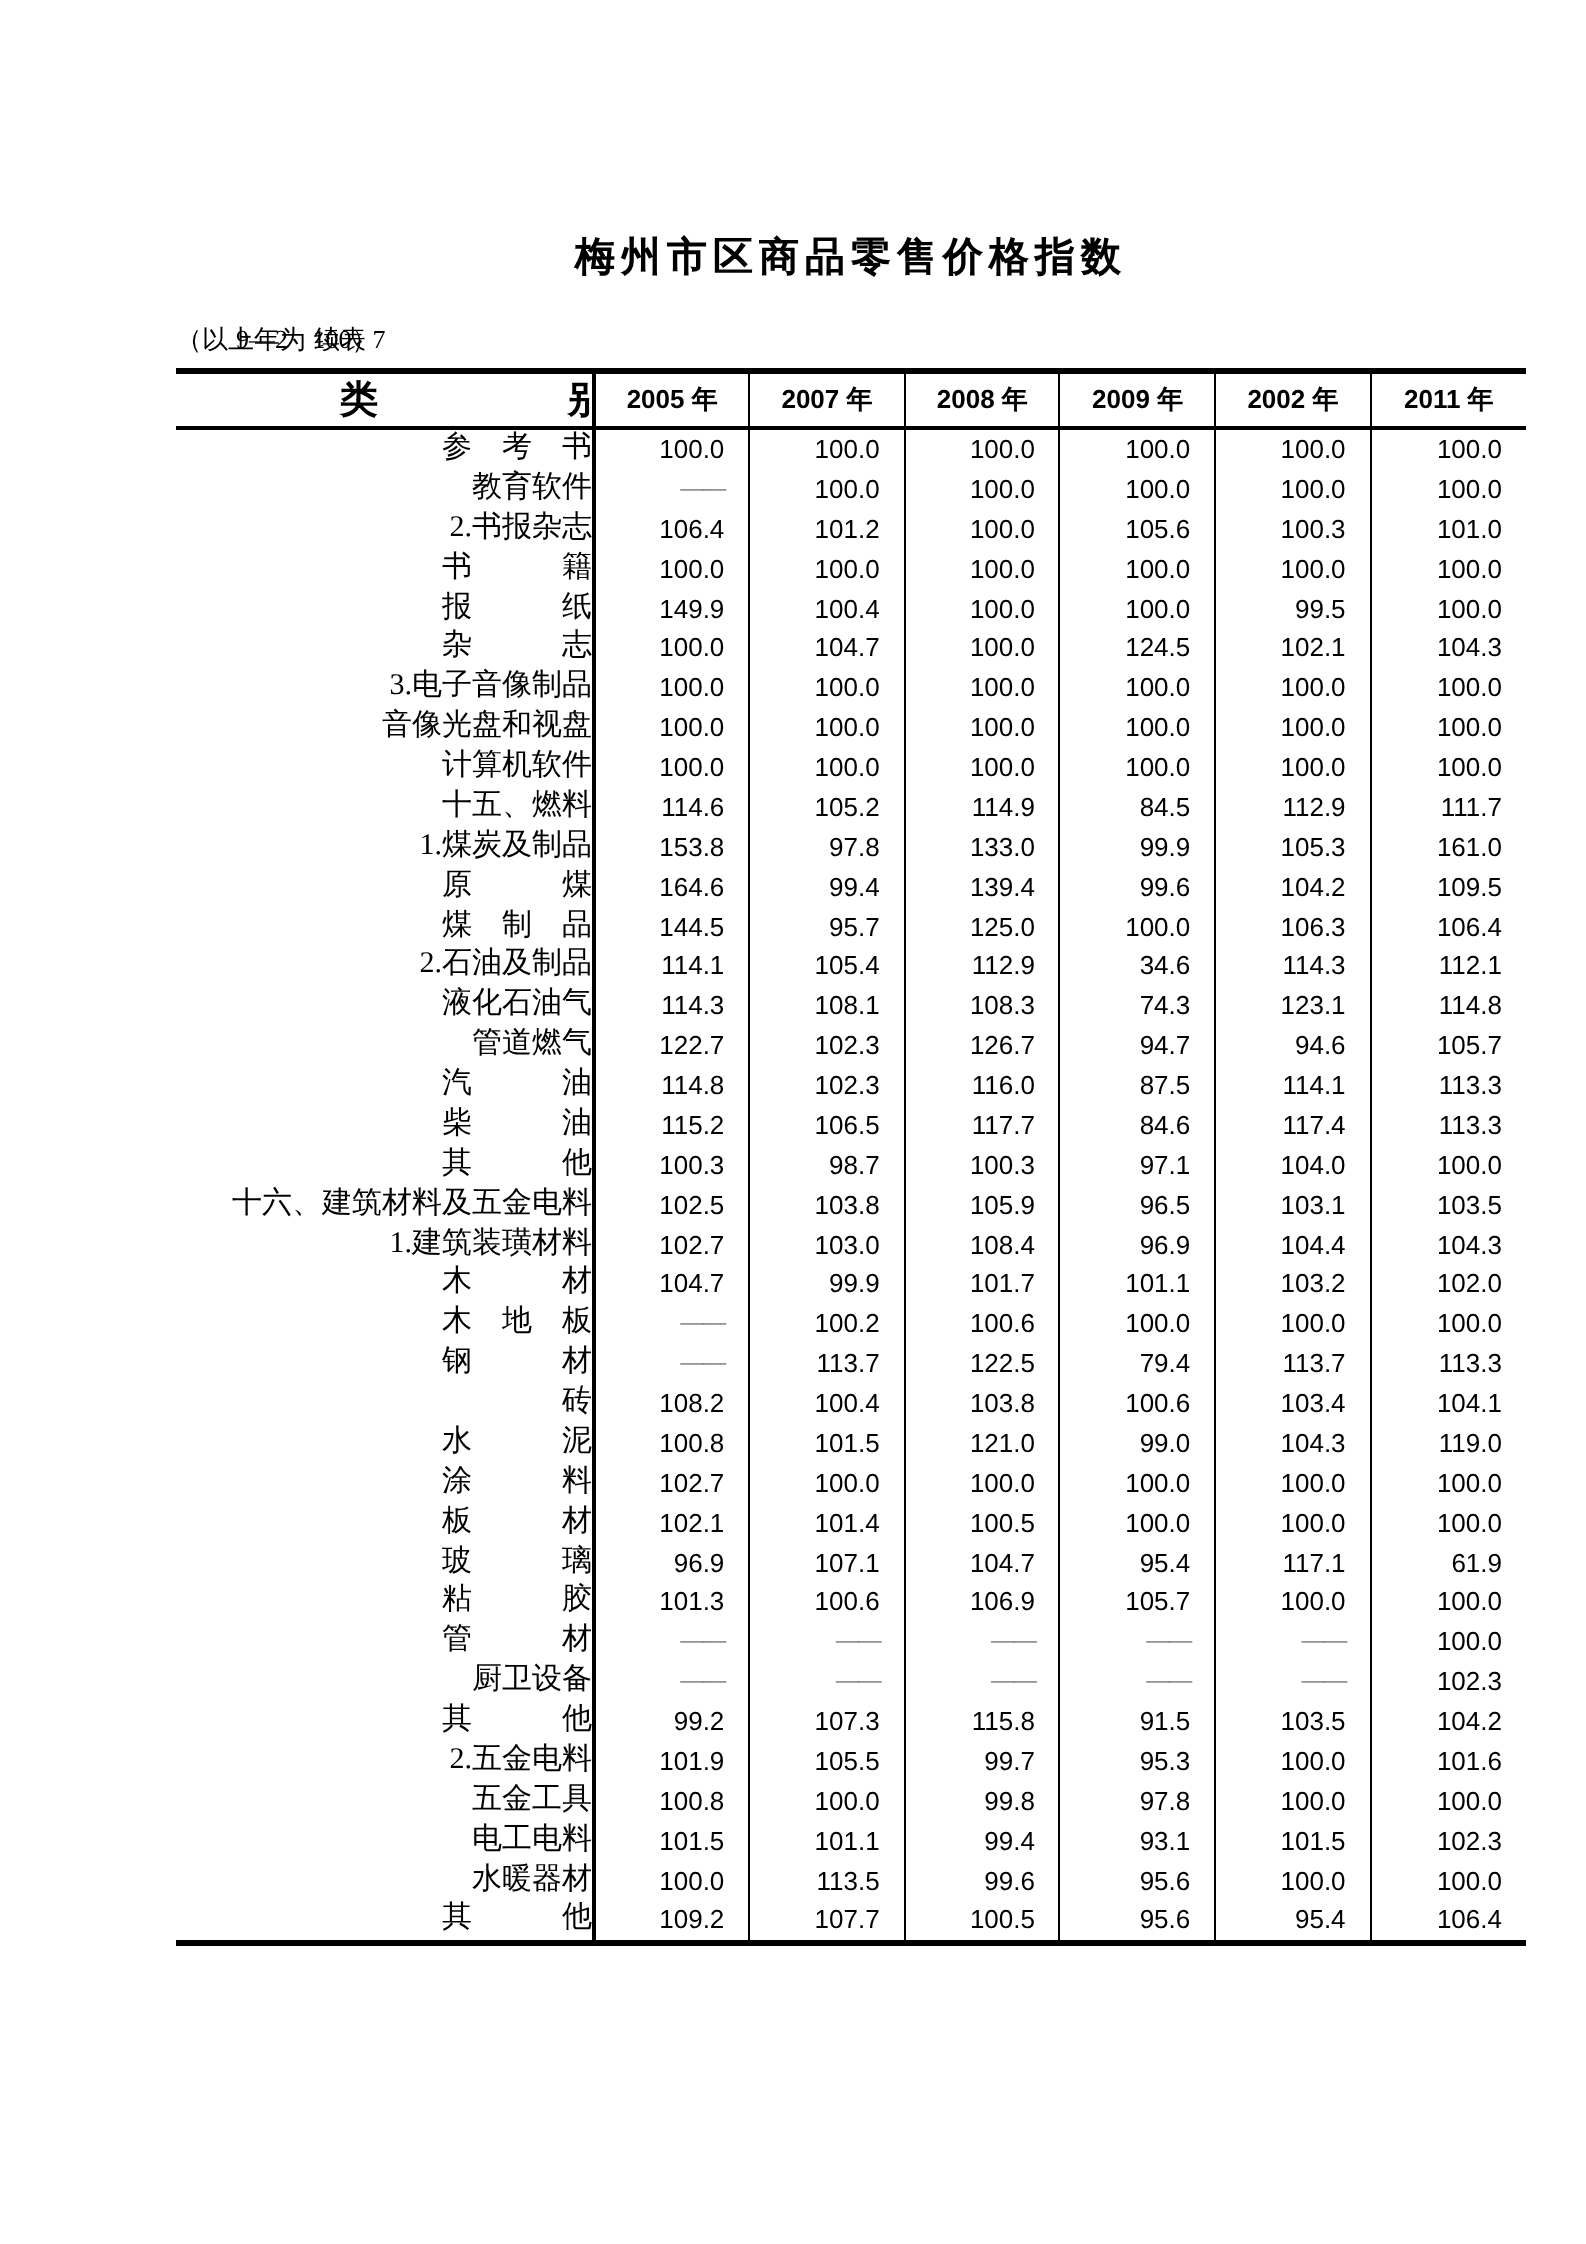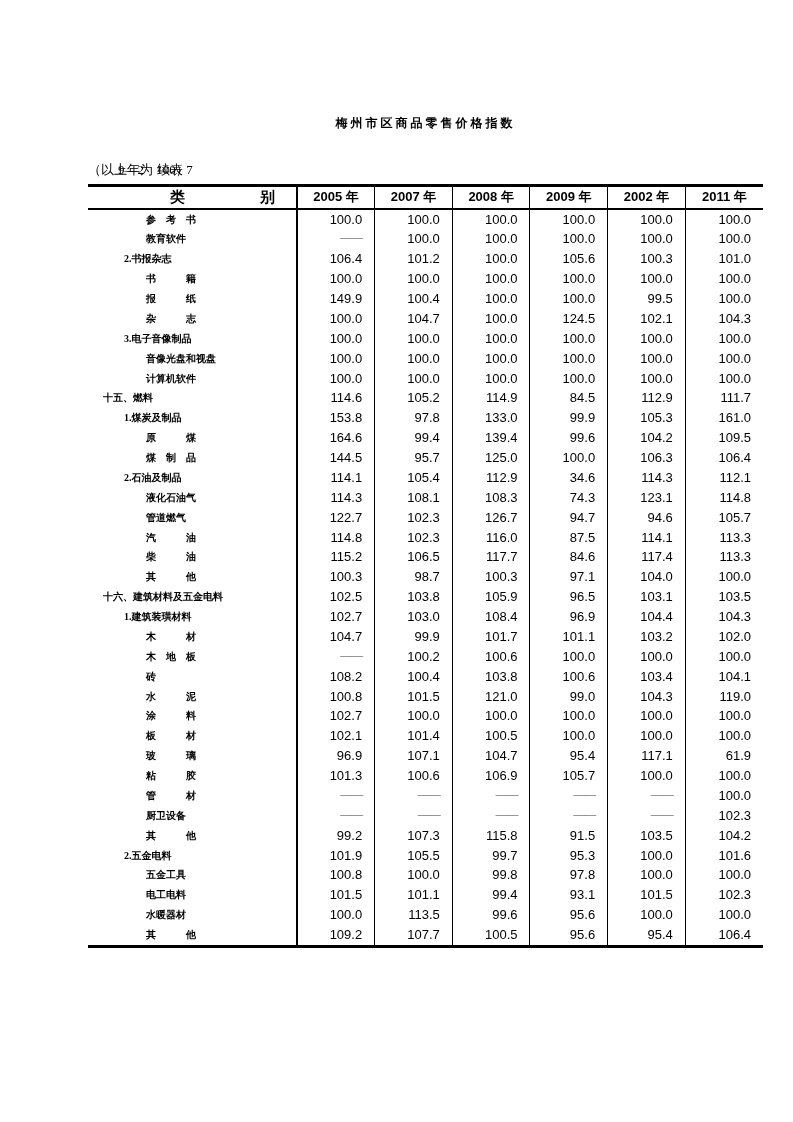--- a/index.html
+++ b/index.html
@@ -11,21 +11,21 @@
     color: #000;
     overflow: hidden;
   }
   .content {
     position: absolute; left: 88px; top: 0;
     width: 675px; height: 1122px;
   }
   .doc-title {
     position: absolute; top: 115px; left: 0; width: 100%;
     text-align: center;
-    font-size: 12px; font-weight: bold;
+    font-size: 20px; font-weight: bold;
     letter-spacing: 3px;
     font-family: "Liberation Sans", sans-serif;
   }
   .meta-row {
     position: absolute; top: 161px; left: 0; width: 100%;
     height: 18px;
     font-size: 13px;
     font-family: "Liberation Serif", serif;
   }
   .table-no { position: absolute; left: 30px; top: 0; }
@@ -42,35 +42,34 @@
   col.c-cat { width: 209px; }
   col.c-val { width: 77.66px; }
 
   thead th {
     height: 23px;
     font-size: 13px; font-weight: bold;
     border-bottom: 2px solid #000;
     vertical-align: middle;
     white-space: nowrap; overflow: hidden;
   }
-  thead th.cat-th { text-align: left; padding-left: 82px; font-size: 15px; }
+  thead th.cat-th { text-align: left; padding-left: 82px; font-size: 19px; }
   thead th.year-th { text-align: center; border-left: 1px solid #000; }
   thead th.year-th.first { border-left: 2px solid #000; margin-left: 24px; }
 
   tbody td {
     height: 19.88px;
     vertical-align: middle;
     white-space: nowrap; overflow: hidden;
     line-height: 19.88px;
   }
   tbody td.label {
-    font-size: 10px;
+    font-size: 15px;
     font-family: "Liberation Serif", serif;
-    text-align: left;
-    font-weight: bold;
+    text-align: right;
   }
   tbody td.label.indent-1 { padding-left: 15px; }
   tbody td.label.indent-2 { padding-left: 36px; }
   tbody td.label.indent-3 { padding-left: 58px; }
   tbody td.val {
     font-size: 13px;
     font-family: "Liberation Sans", sans-serif;
     text-align: right;
     padding-right: 12px;
     border-left: 1px solid #000;
@@ -313,20 +312,29 @@
         <tr>
           <td class="label indent-3">木　地　板</td>
           <td class="val first dash">——</td>
           <td class="val">100.2</td>
           <td class="val">100.6</td>
           <td class="val">100.0</td>
           <td class="val">100.0</td>
           <td class="val">100.0</td>
         </tr>
         <tr>
+          <td class="label indent-3">钢　　　材</td>
+          <td class="val first dash">——</td>
+          <td class="val">113.7</td>
+          <td class="val">122.5</td>
+          <td class="val">79.4</td>
+          <td class="val">113.7</td>
+          <td class="val">113.3</td>
+        </tr>
+        <tr>
           <td class="label indent-3">砖</td>
           <td class="val first">108.2</td>
           <td class="val">100.4</td>
           <td class="val">103.8</td>
           <td class="val">100.6</td>
           <td class="val">103.4</td>
           <td class="val">104.1</td>
         </tr>
         <tr>
           <td class="label indent-3">水　　　泥</td>

